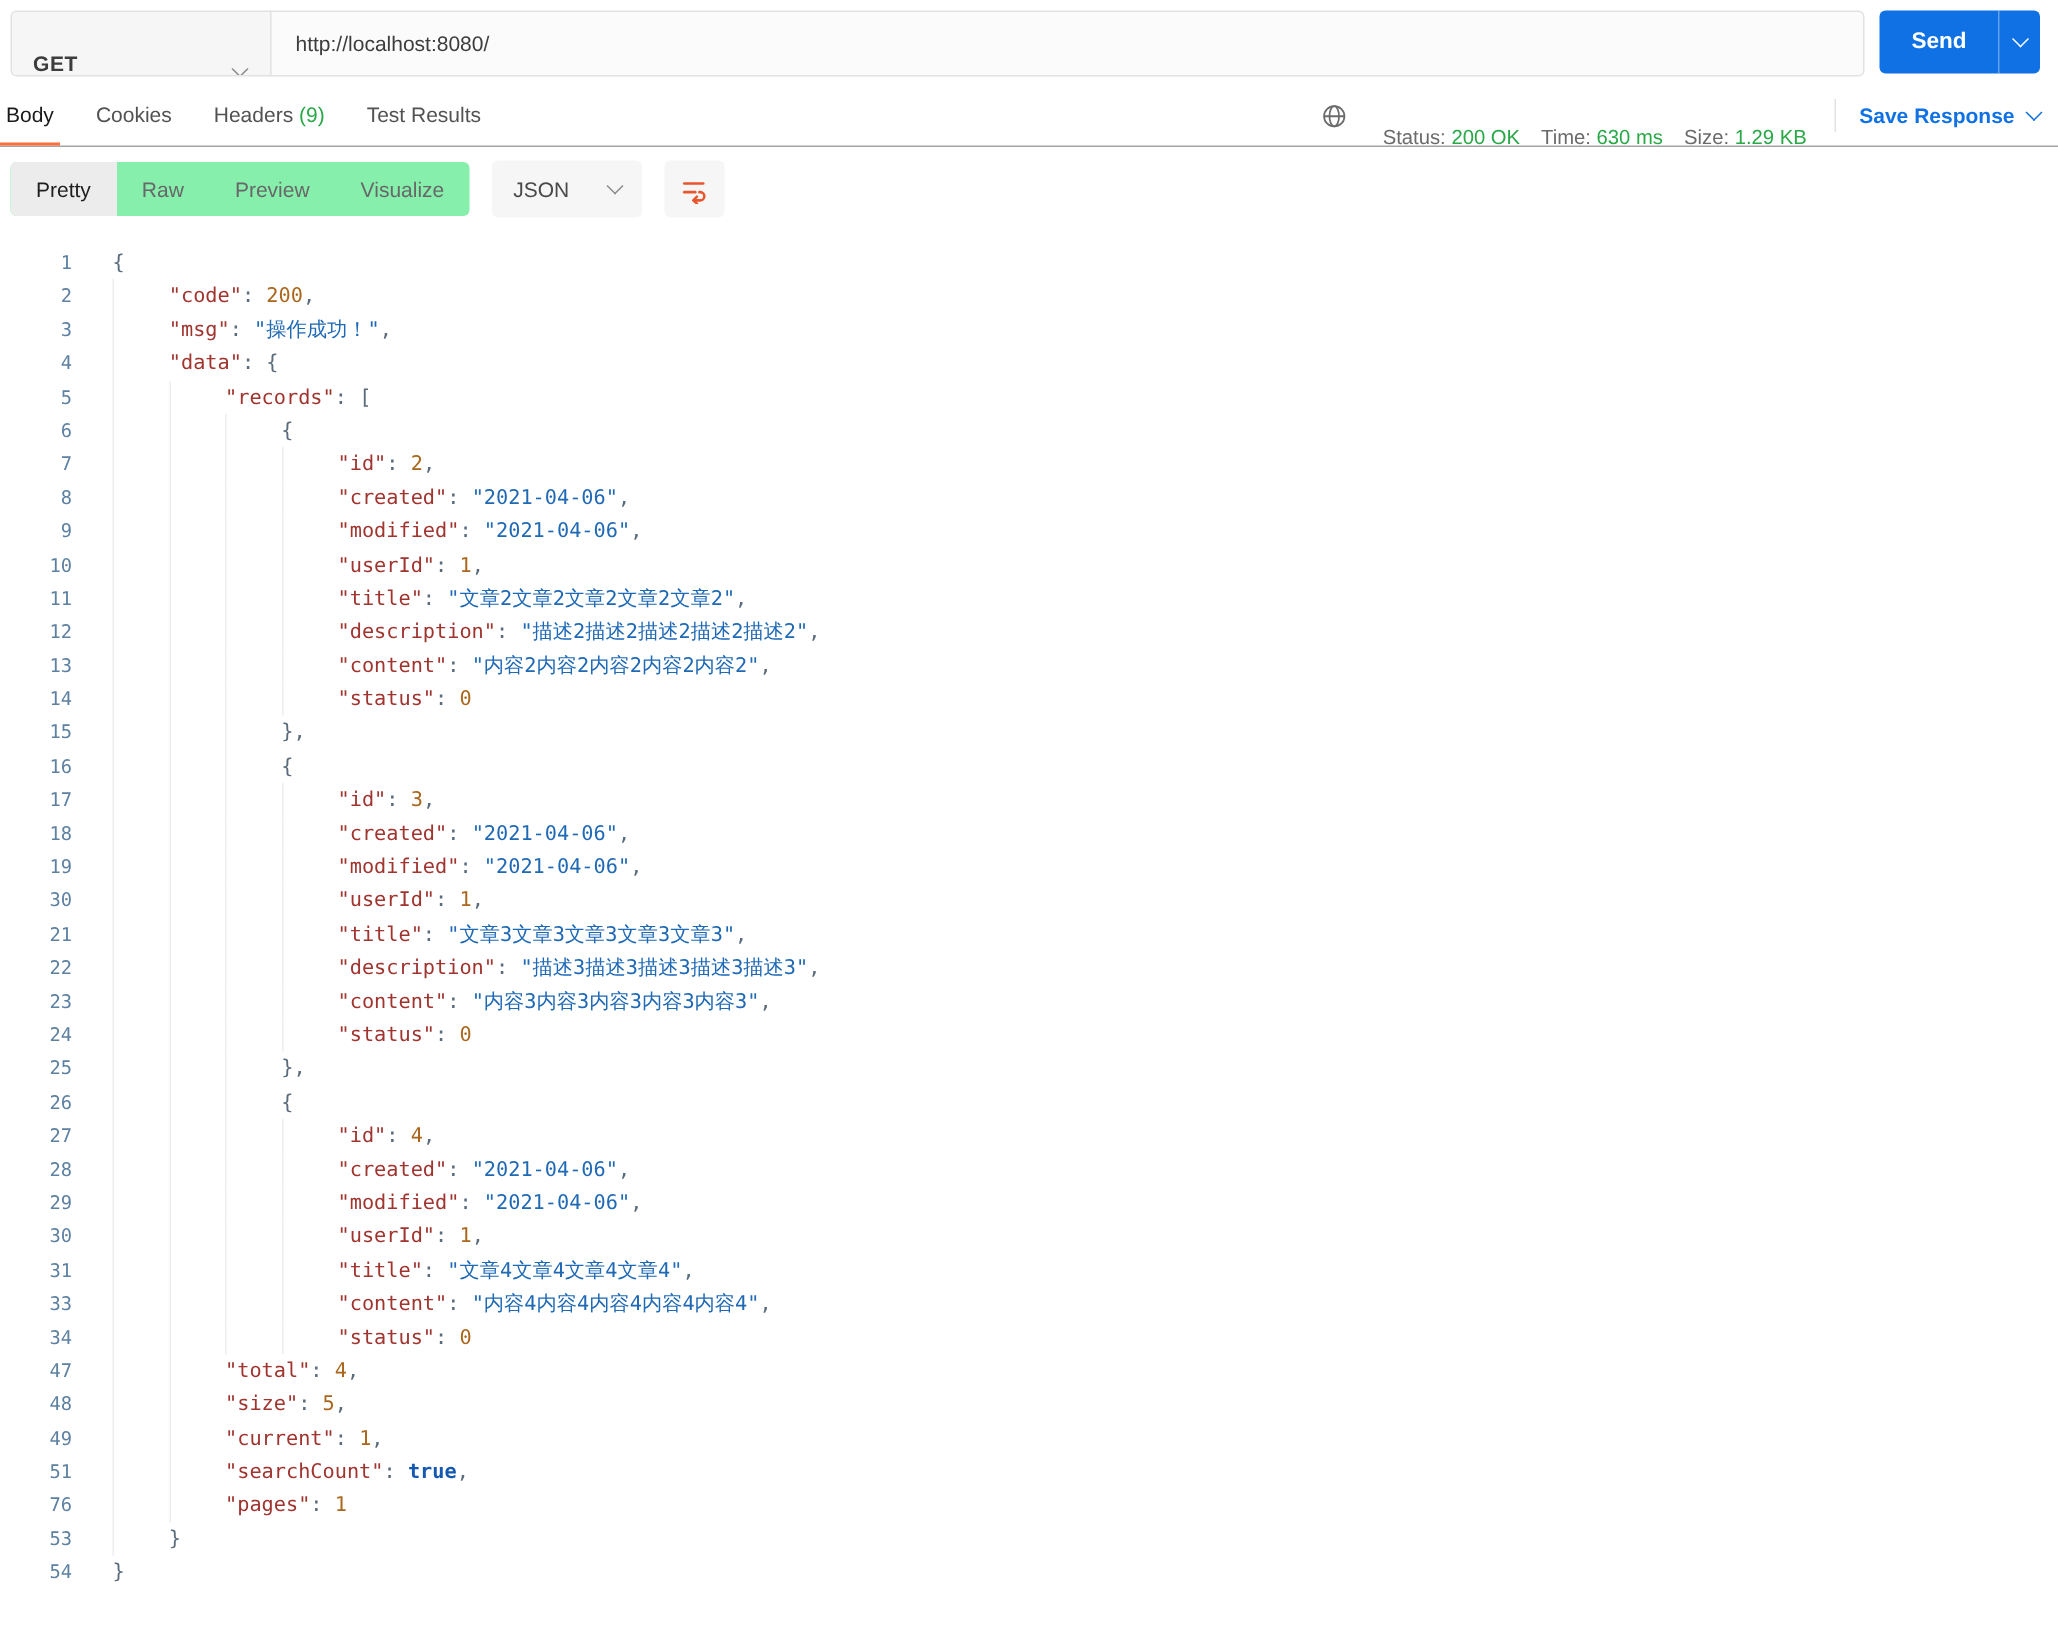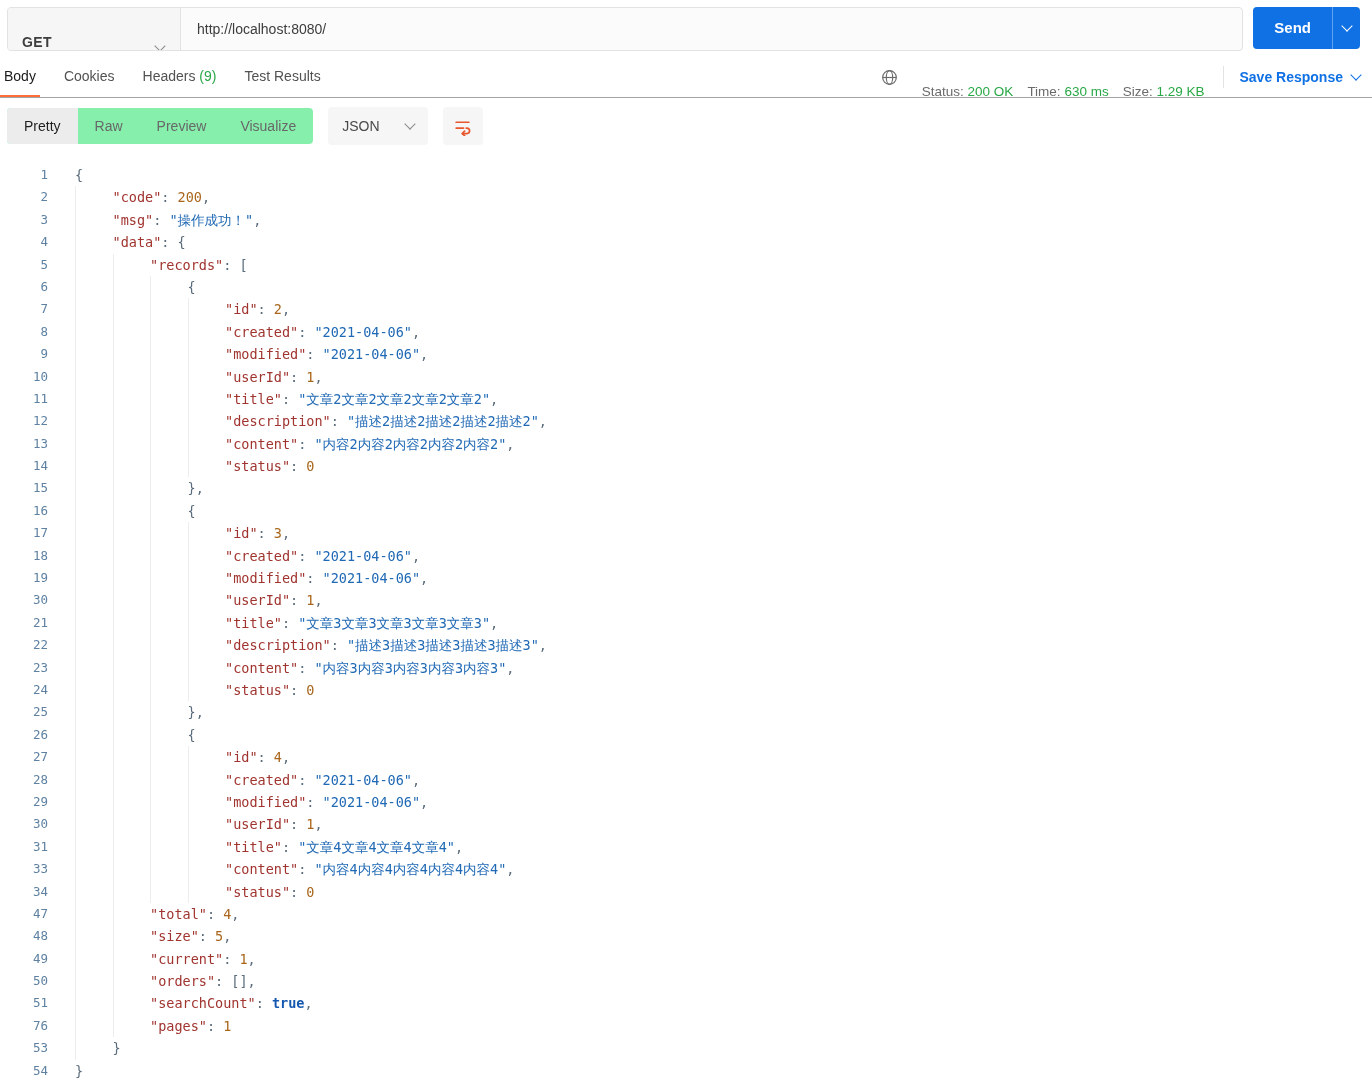--- a/index.html
+++ b/index.html
@@ -157,19 +157,18 @@
       <div class="cl"><span class="ln">27</span><span class="lc"><span class="ig"></span><span class="ig"></span><span class="ig"></span><span class="ig"></span><span class="tk-k">"id"</span><span class="tk-p">: </span><span class="tk-n">4</span><span class="tk-p">,</span></span></div>
       <div class="cl"><span class="ln">28</span><span class="lc"><span class="ig"></span><span class="ig"></span><span class="ig"></span><span class="ig"></span><span class="tk-k">"created"</span><span class="tk-p">: </span><span class="tk-s">"2021-04-06"</span><span class="tk-p">,</span></span></div>
       <div class="cl"><span class="ln">29</span><span class="lc"><span class="ig"></span><span class="ig"></span><span class="ig"></span><span class="ig"></span><span class="tk-k">"modified"</span><span class="tk-p">: </span><span class="tk-s">"2021-04-06"</span><span class="tk-p">,</span></span></div>
       <div class="cl"><span class="ln">30</span><span class="lc"><span class="ig"></span><span class="ig"></span><span class="ig"></span><span class="ig"></span><span class="tk-k">"userId"</span><span class="tk-p">: </span><span class="tk-n">1</span><span class="tk-p">,</span></span></div>
       <div class="cl"><span class="ln">31</span><span class="lc"><span class="ig"></span><span class="ig"></span><span class="ig"></span><span class="ig"></span><span class="tk-k">"title"</span><span class="tk-p">: </span><span class="tk-s">"文章4文章4文章4文章4"</span><span class="tk-p">,</span></span></div>
       <div class="cl"><span class="ln">33</span><span class="lc"><span class="ig"></span><span class="ig"></span><span class="ig"></span><span class="ig"></span><span class="tk-k">"content"</span><span class="tk-p">: </span><span class="tk-s">"内容4内容4内容4内容4内容4"</span><span class="tk-p">,</span></span></div>
       <div class="cl"><span class="ln">34</span><span class="lc"><span class="ig"></span><span class="ig"></span><span class="ig"></span><span class="ig"></span><span class="tk-k">"status"</span><span class="tk-p">: </span><span class="tk-n">0</span></span></div>
       <div class="cl"><span class="ln">47</span><span class="lc"><span class="ig"></span><span class="ig"></span><span class="tk-k">"total"</span><span class="tk-p">: </span><span class="tk-n">4</span><span class="tk-p">,</span></span></div>
       <div class="cl"><span class="ln">48</span><span class="lc"><span class="ig"></span><span class="ig"></span><span class="tk-k">"size"</span><span class="tk-p">: </span><span class="tk-n">5</span><span class="tk-p">,</span></span></div>
       <div class="cl"><span class="ln">49</span><span class="lc"><span class="ig"></span><span class="ig"></span><span class="tk-k">"current"</span><span class="tk-p">: </span><span class="tk-n">1</span><span class="tk-p">,</span></span></div>
-      <div class="cl"><span class="ln">50</span><span class="lc"><span class="ig"></span><span class="ig"></span><span class="tk-k">"orders"</span><span class="tk-p">: </span><span class="tk-p">[],</span></span></div>
       <div class="cl"><span class="ln">51</span><span class="lc"><span class="ig"></span><span class="ig"></span><span class="tk-k">"searchCount"</span><span class="tk-p">: </span><span class="tk-b">true</span><span class="tk-p">,</span></span></div>
       <div class="cl"><span class="ln">76</span><span class="lc"><span class="ig"></span><span class="ig"></span><span class="tk-k">"pages"</span><span class="tk-p">: </span><span class="tk-n">1</span></span></div>
       <div class="cl"><span class="ln">53</span><span class="lc"><span class="ig"></span><span class="tk-p">}</span></span></div>
       <div class="cl"><span class="ln">54</span><span class="lc"><span class="tk-p">}</span></span></div>
     </div>
 </div>
 
 </body></html>

